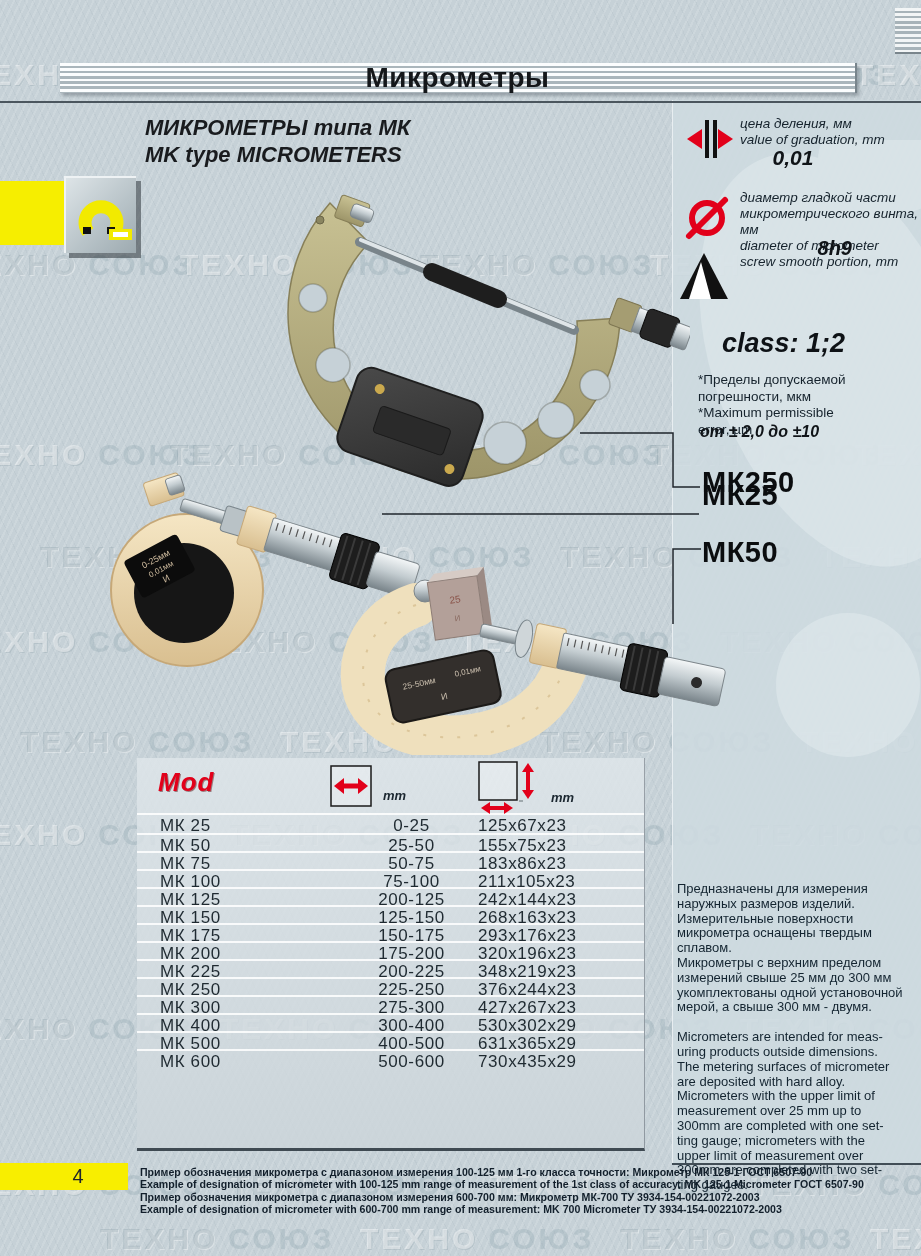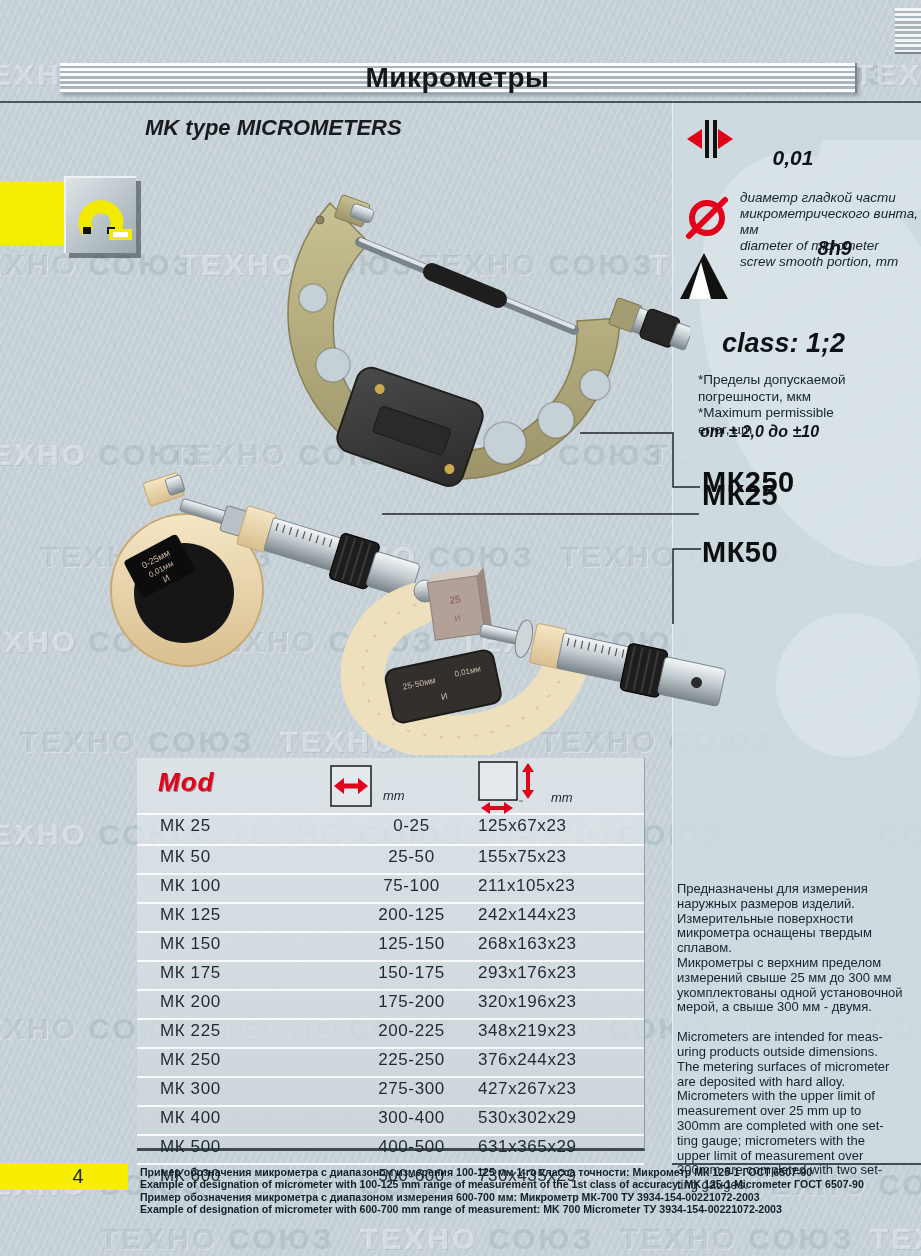--- a/index.html
+++ b/index.html
@@ -52,22 +52,22 @@
      color:#15222c;white-space:pre-line;}
   #error-value{left:700px;top:423px;z-index:6;font-size:16px;}
   .model-label{left:702px;z-index:6;font-size:29px;font-weight:bold;color:#0b0d0f;letter-spacing:.5px;}
   
   #spec-table{left:137px;top:758px;width:508px;height:393px;z-index:4;
      background:linear-gradient(180deg,rgba(223,230,234,.82),rgba(204,213,218,.82));
      border-bottom:3px solid #3f4a52;border-right:1px solid rgba(70,80,90,.45);box-sizing:border-box;}
   #table-header{position:relative;height:57px;border-bottom:2px solid rgba(255,255,255,.85);box-sizing:border-box;}
   #col-mod{position:absolute;left:21px;top:9px;font-size:26px;font-weight:bold;font-style:italic;
      color:#e2001a;text-shadow:1px 1px 0 rgba(70,0,0,.45);letter-spacing:1px;}
-  .unit-mm{position:absolute;font-size:13px;font-weight:normal;font-style:italic;color:#1b2730;}
-  .t-row{display:flex;height:29px;line-height:21px;font-size:17px;color:#1f2a31;letter-spacing:.6px;
+  .unit-mm{position:absolute;font-size:13px;font-weight:bold;font-style:italic;color:#1b2730;}
+  .t-row{display:flex;height:18px;line-height:21px;font-size:17px;color:#1f2a31;letter-spacing:.6px;
      border-top:2px solid rgba(255,255,255,.85);box-sizing:border-box;}
   .t-row:first-child{border-top:none;}
   .t-row .c1{width:208px;padding-left:23px;box-sizing:border-box;}
   .t-row .c2{width:133px;text-align:center;}
   .t-row .c3{flex:1;}
   
   #description{left:677px;top:882px;width:244px;z-index:6;font-size:13px;line-height:14.8px;
      color:#132430;font-weight:500;}
   #description .para{white-space:pre-line;}
   #desc-ru{margin-bottom:15px;}
@@ -166,40 +166,43 @@
     </svg>
   </div>
 
   <div id="header-bar" class="abs">
     <span id="header-title">Микрометры</span>
   </div>
   <div id="header-underline" class="abs"></div>
   <div id="corner-block" class="abs"></div>
 
   <div id="intro" class="abs">
+    <div>МИКРОМЕТРЫ типа МК</div>
     <div>MK type MICROMETERS</div>
   </div>
 
   <div id="yellow-band" class="abs"></div>
   <div id="logo-button" class="abs">
     <svg width="70" height="75" viewBox="0 0 70 75">
       <path d="M22,54 A16,16 0 1 1 48,54" fill="none" stroke="#f2ea00" stroke-width="13"></path>
       <rect x="17" y="49" width="8" height="7" fill="#111"></rect>
       <rect x="41" y="49" width="8" height="7" fill="#111"></rect>
       <rect x="43" y="51" width="23" height="11" fill="#f2ea00"></rect>
       <rect x="47" y="54" width="15" height="5" fill="#ffffff"></rect>
     </svg>
   </div>
 
   <svg class="abs" style="left:686px;top:118px;z-index:6" width="48" height="42">
     <rect x="19" y="2" width="4" height="38" fill="#111"></rect>
     <rect x="27" y="2" width="4" height="38" fill="#111"></rect>
     <polygon points="1,21 16,11 16,31" fill="#e2001a"></polygon>
     <polygon points="47,21 32,11 32,31" fill="#e2001a"></polygon>
   </svg>
+  <div id="spec1-text" class="abs spec-label">цена деления, мм
+value of graduation, mm</div>
   <div id="spec1-value" class="abs spec-value">0,01</div>
 
   <svg class="abs" style="left:682px;top:192px;z-index:6" width="52" height="52">
     <circle cx="25" cy="26" r="15" fill="none" stroke="#e2001a" stroke-width="6"></circle>
     <line x1="7" y1="44" x2="43" y2="8" stroke="#e2001a" stroke-width="6" stroke-linecap="round"></line>
   </svg>
   <div id="spec2-text" class="abs spec-label">диаметр гладкой части
 микрометрического винта,
 мм
 diameter of micrometer
@@ -351,20 +354,25 @@
           <span class="c1">МК 25</span>
           <span class="c2">0-25</span>
           <span class="c3">125x67x23</span>
         </div>
         <div class="t-row">
           <span class="c1">МК 50</span>
           <span class="c2">25-50</span>
           <span class="c3">155x75x23</span>
         </div>
         <div class="t-row">
+          <span class="c1">МК 75</span>
+          <span class="c2">50-75</span>
+          <span class="c3">183x86x23</span>
+        </div>
+        <div class="t-row">
           <span class="c1">МК 100</span>
           <span class="c2">75-100</span>
           <span class="c3">211x105x23</span>
         </div>
         <div class="t-row">
           <span class="c1">МК 125</span>
           <span class="c2">200-125</span>
           <span class="c3">242x144x23</span>
         </div>
         <div class="t-row">

